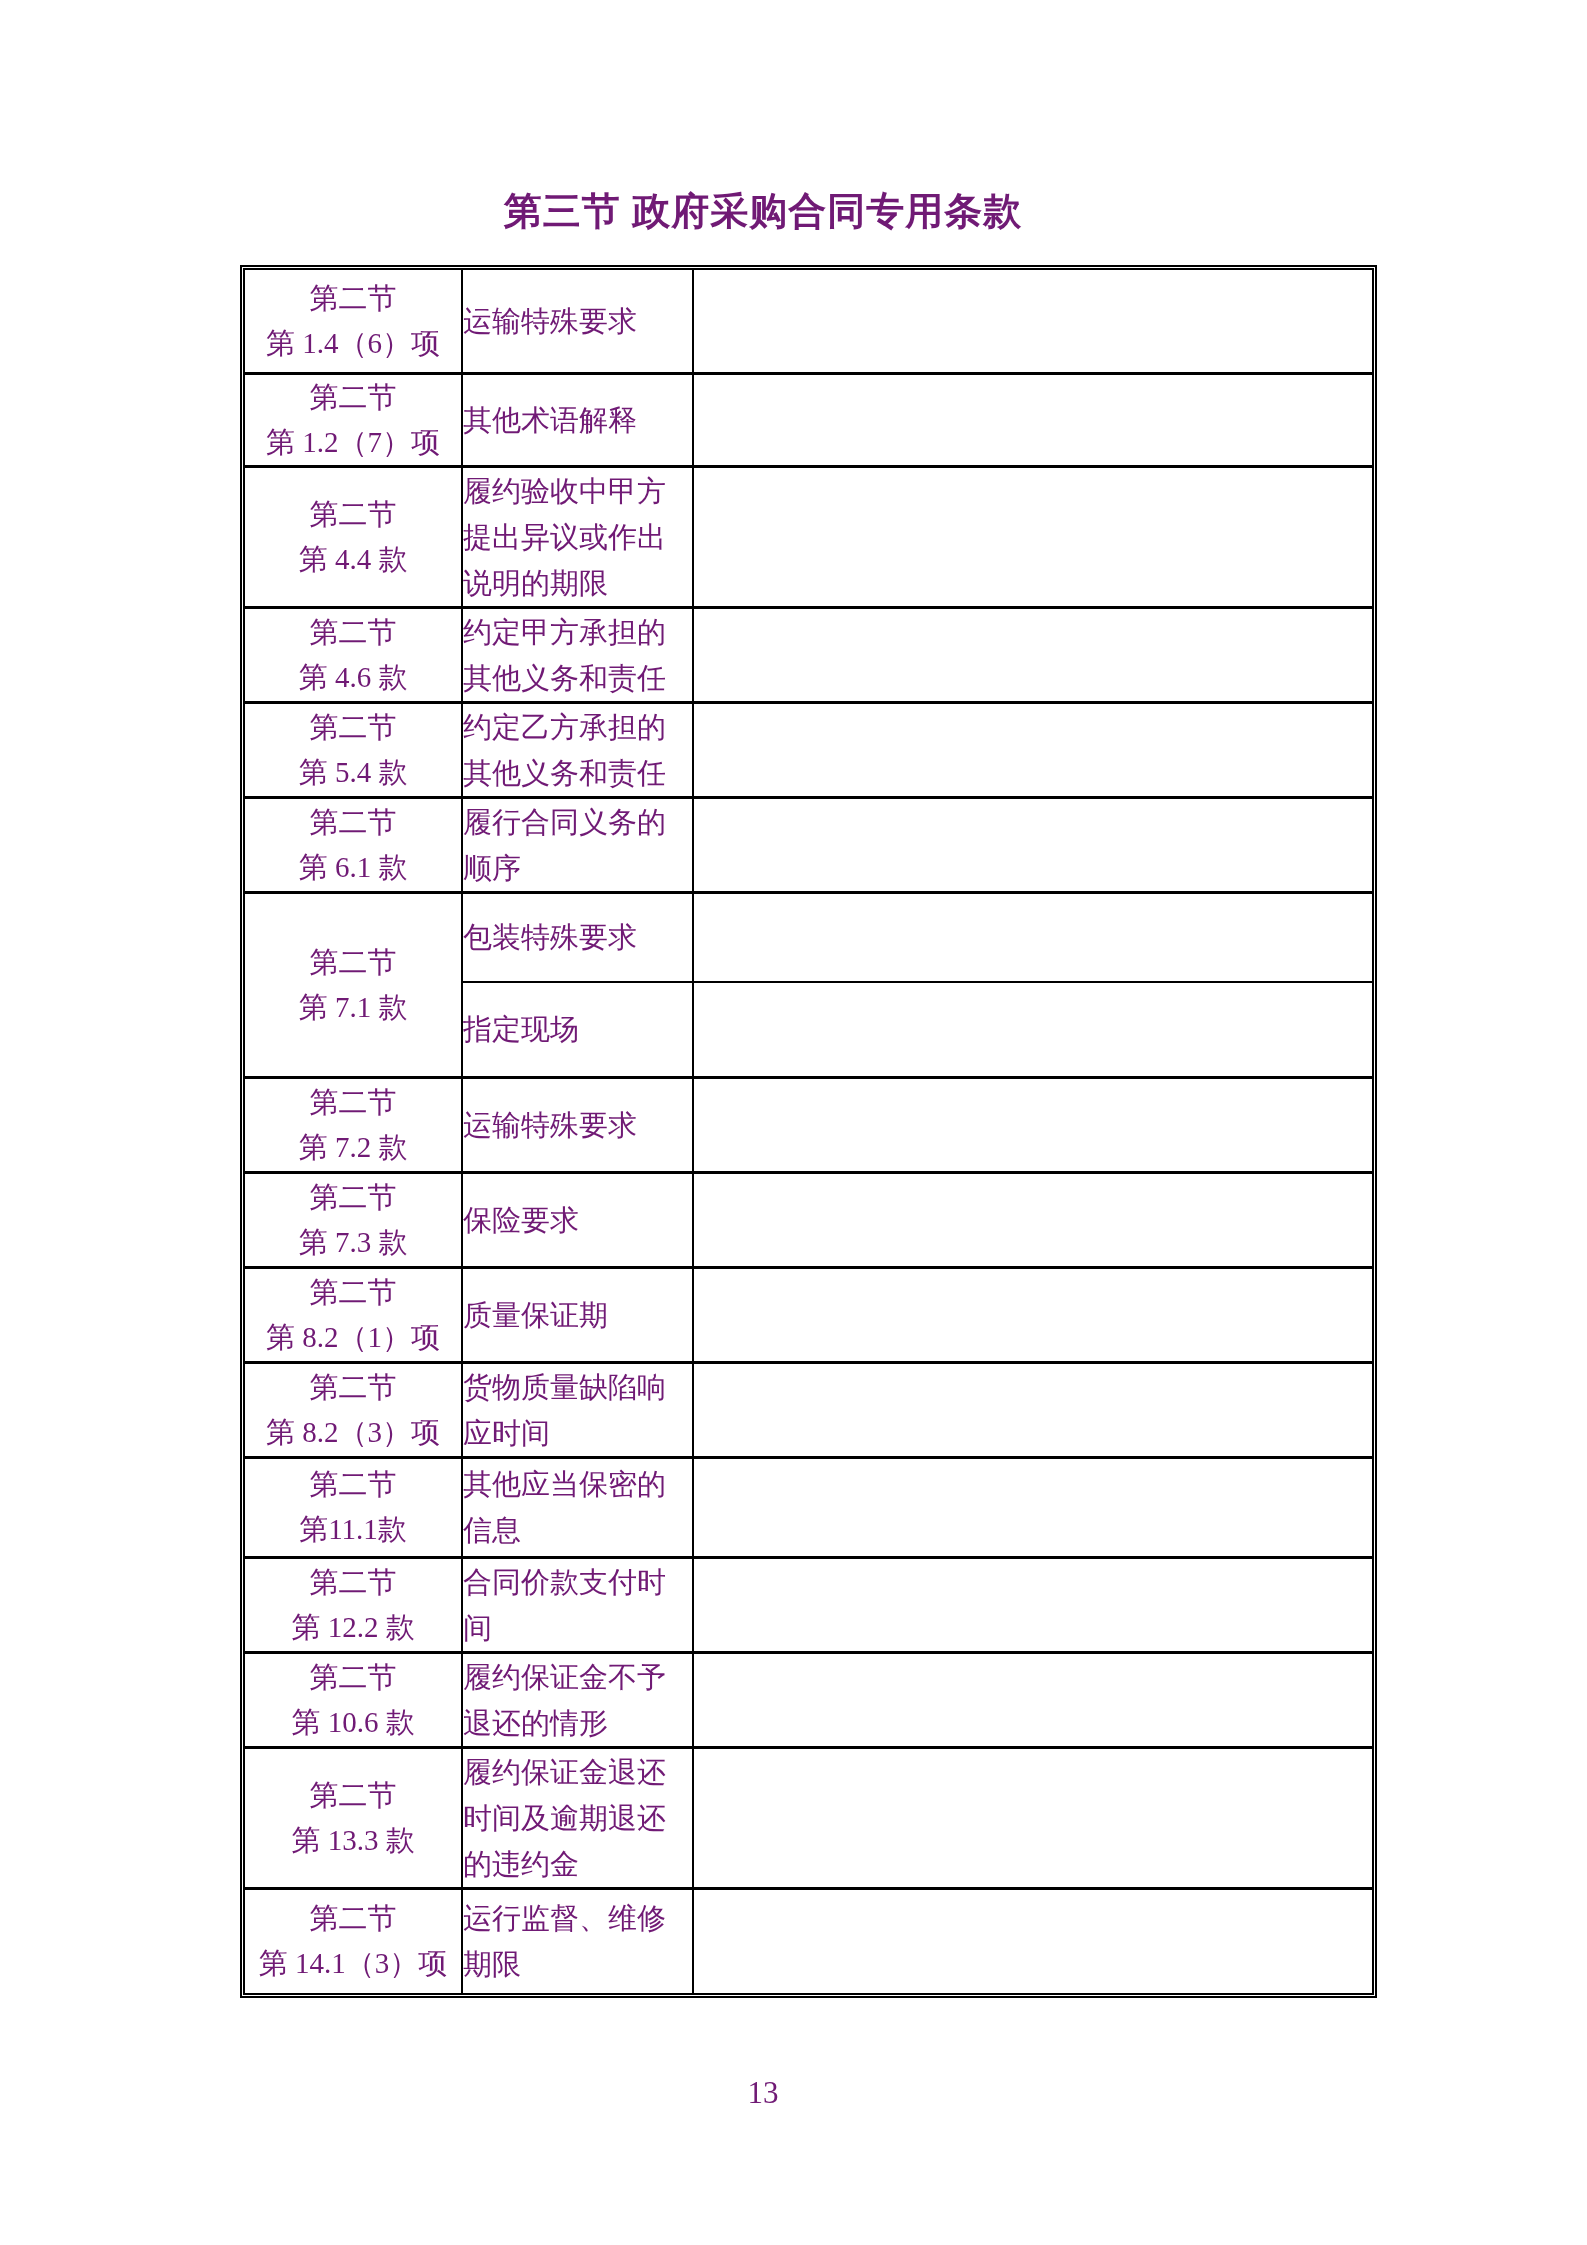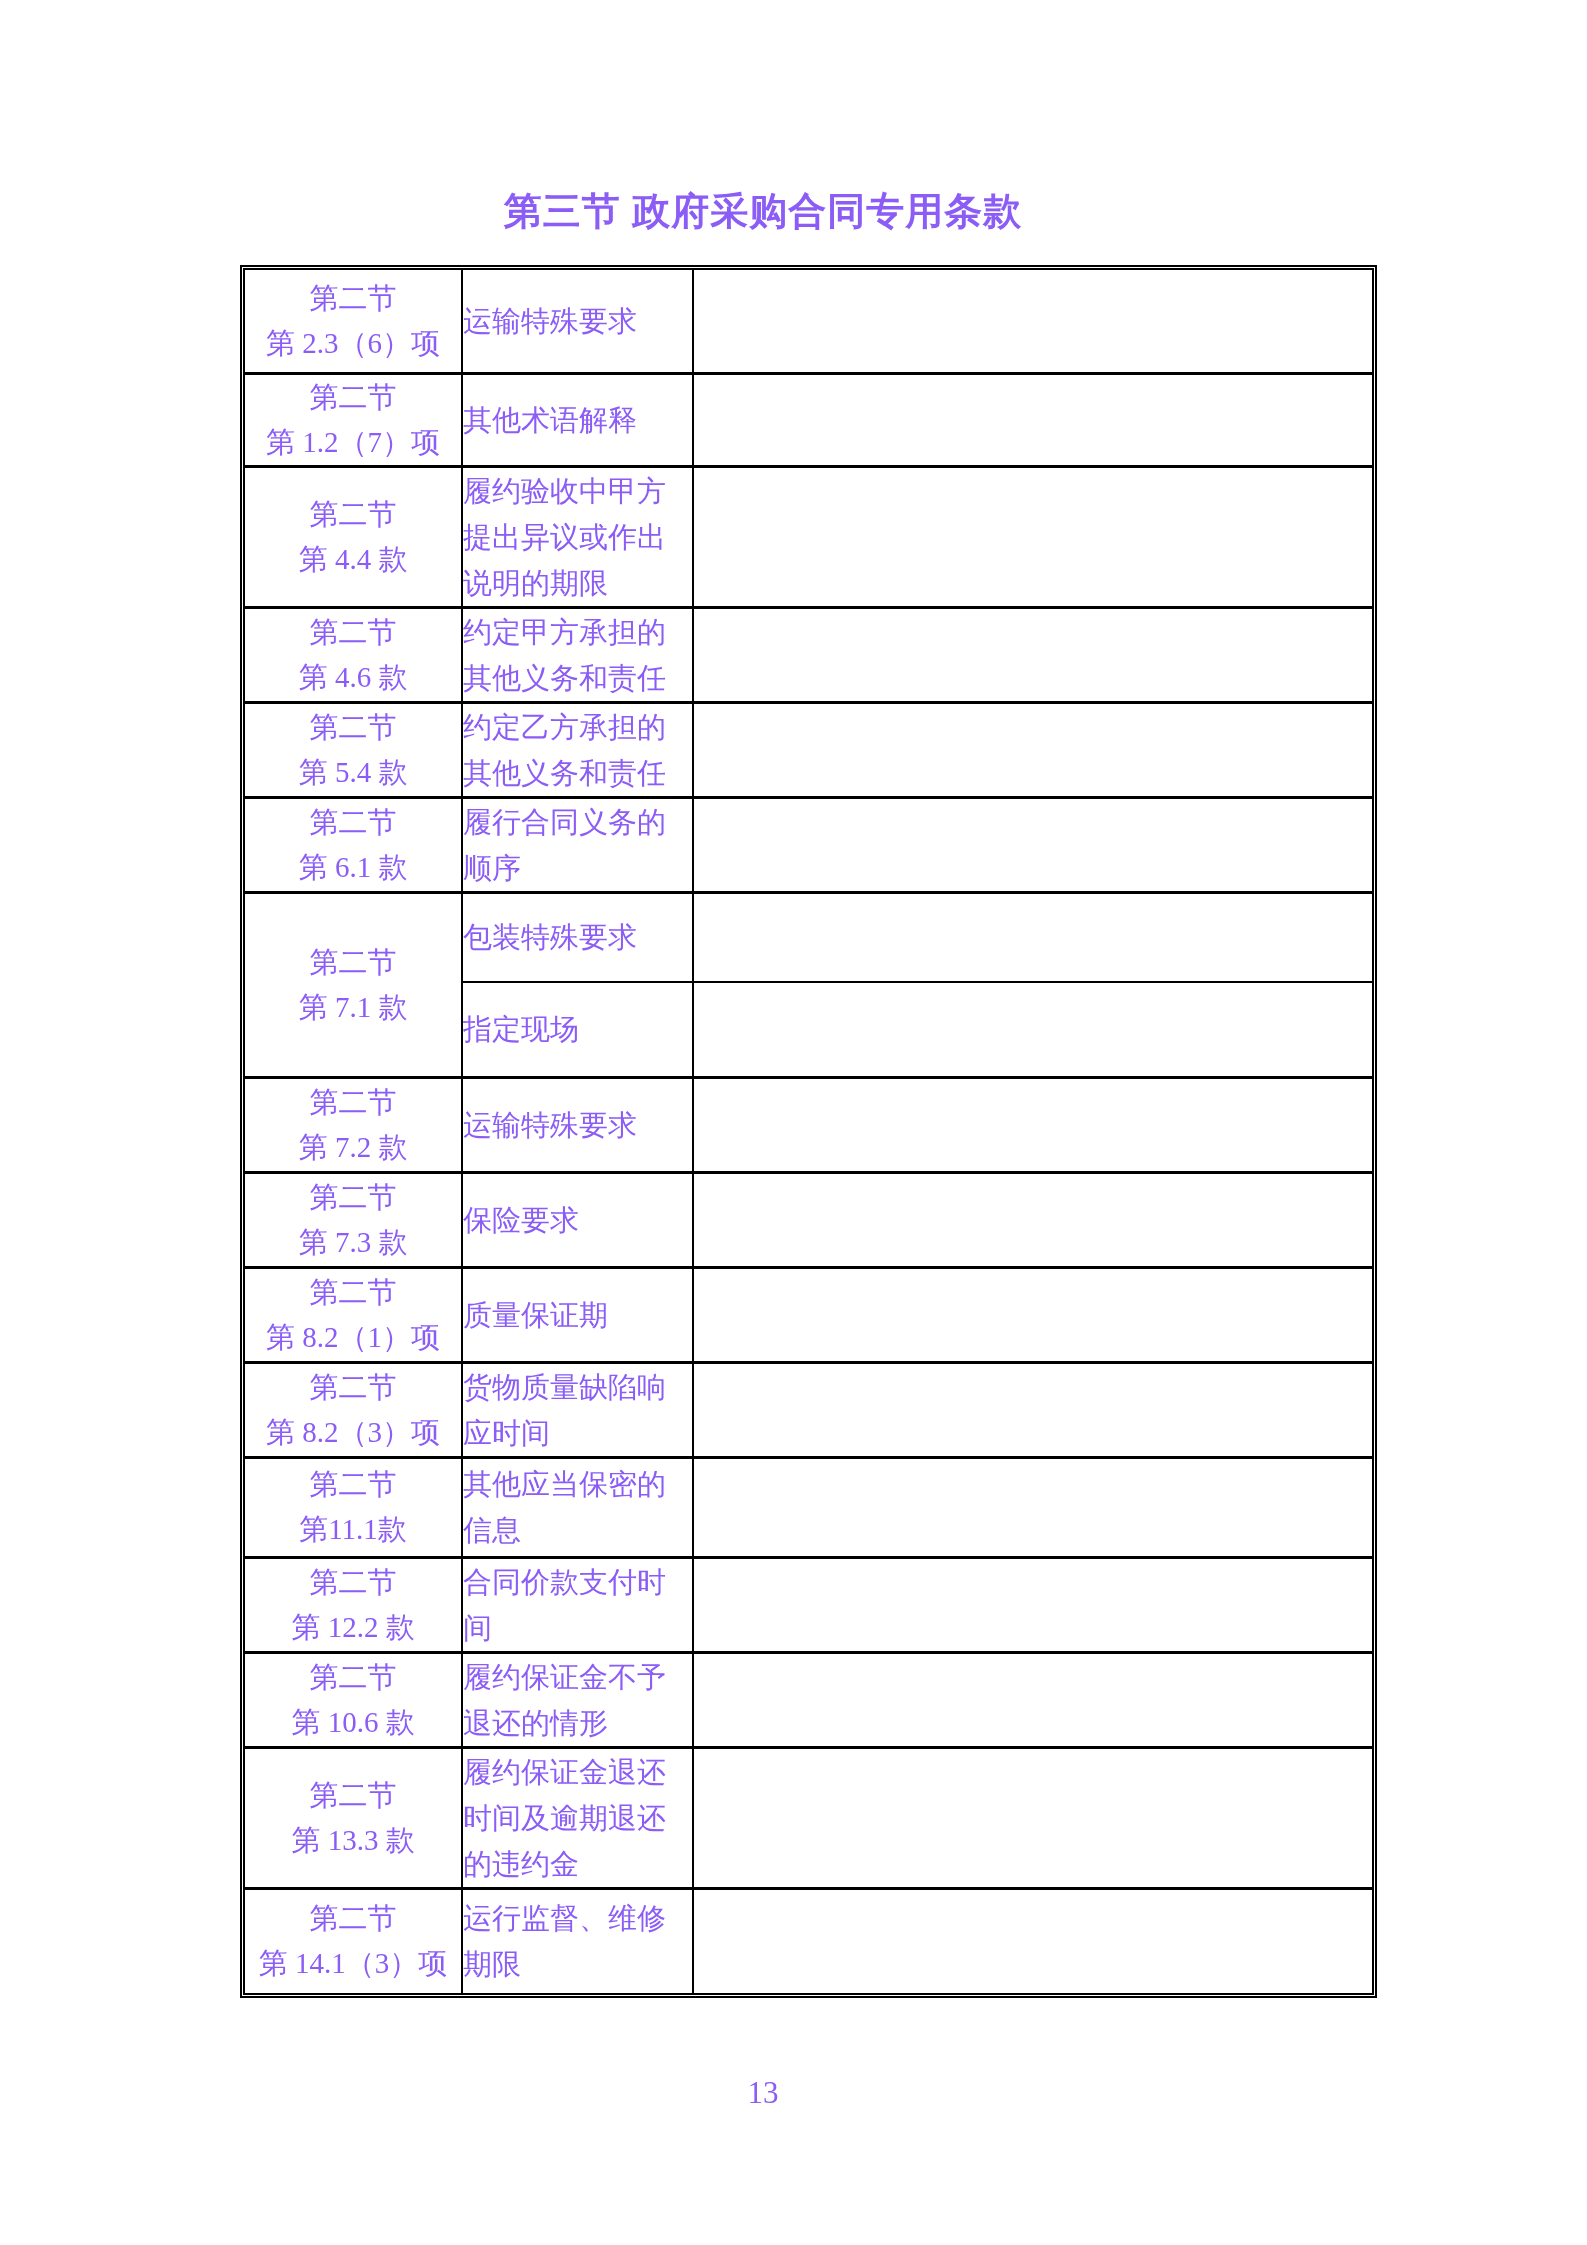--- a/index.html
+++ b/index.html
@@ -1,19 +1,19 @@
 <!DOCTYPE html>
 <html><head>
 <meta charset="utf-8">
 <style>
   html,body{margin:0;padding:0;background:#ffffff;}
   .page{
     position:relative;
     width:1526px;height:2245px;
-    background:#ffffff;color:#8b5cf6;
+    background:#ffffff;color:#701a75;
     font-family:"Liberation Serif", serif;
     overflow:hidden;
   }
   .doc-title{
     position:absolute;top:186px;left:0;width:100%;
     text-align:center;
     font-family:"Liberation Sans", sans-serif;
     font-weight:bold;font-size:38px;line-height:50px;
     letter-spacing:1px;
   }
@@ -69,21 +69,21 @@
     <table class="terms">
       <colgroup>
         <col style="width:217px">
         <col style="width:231px">
         <col>
       </colgroup>
       <tbody>
           <tr style="height: 103px;">
             <td class="ref">
               <div class="ref-line">第二节</div>
-              <div class="ref-line">第 2.3（6）项</div>
+              <div class="ref-line">第 1.4（6）项</div>
             </td>
             <td class="item">运输特殊要求</td>
             <td class="value"></td>
           </tr>
           <tr style="height: 84px;">
             <td class="ref">
               <div class="ref-line">第二节</div>
               <div class="ref-line">第 1.2（7）项</div>
             </td>
             <td class="item">其他术语解释</td>

